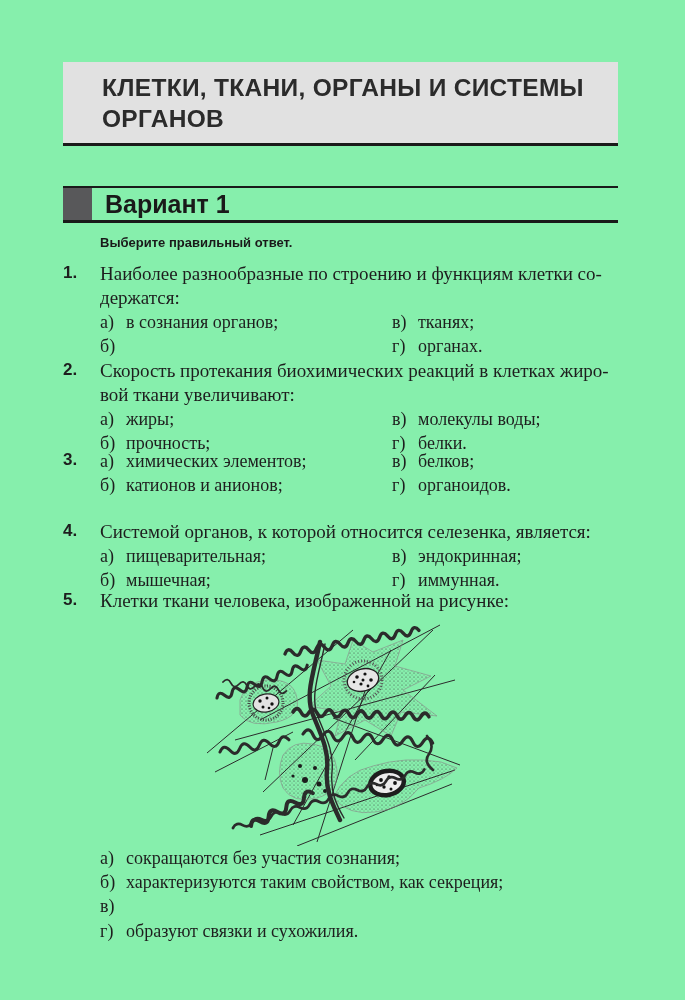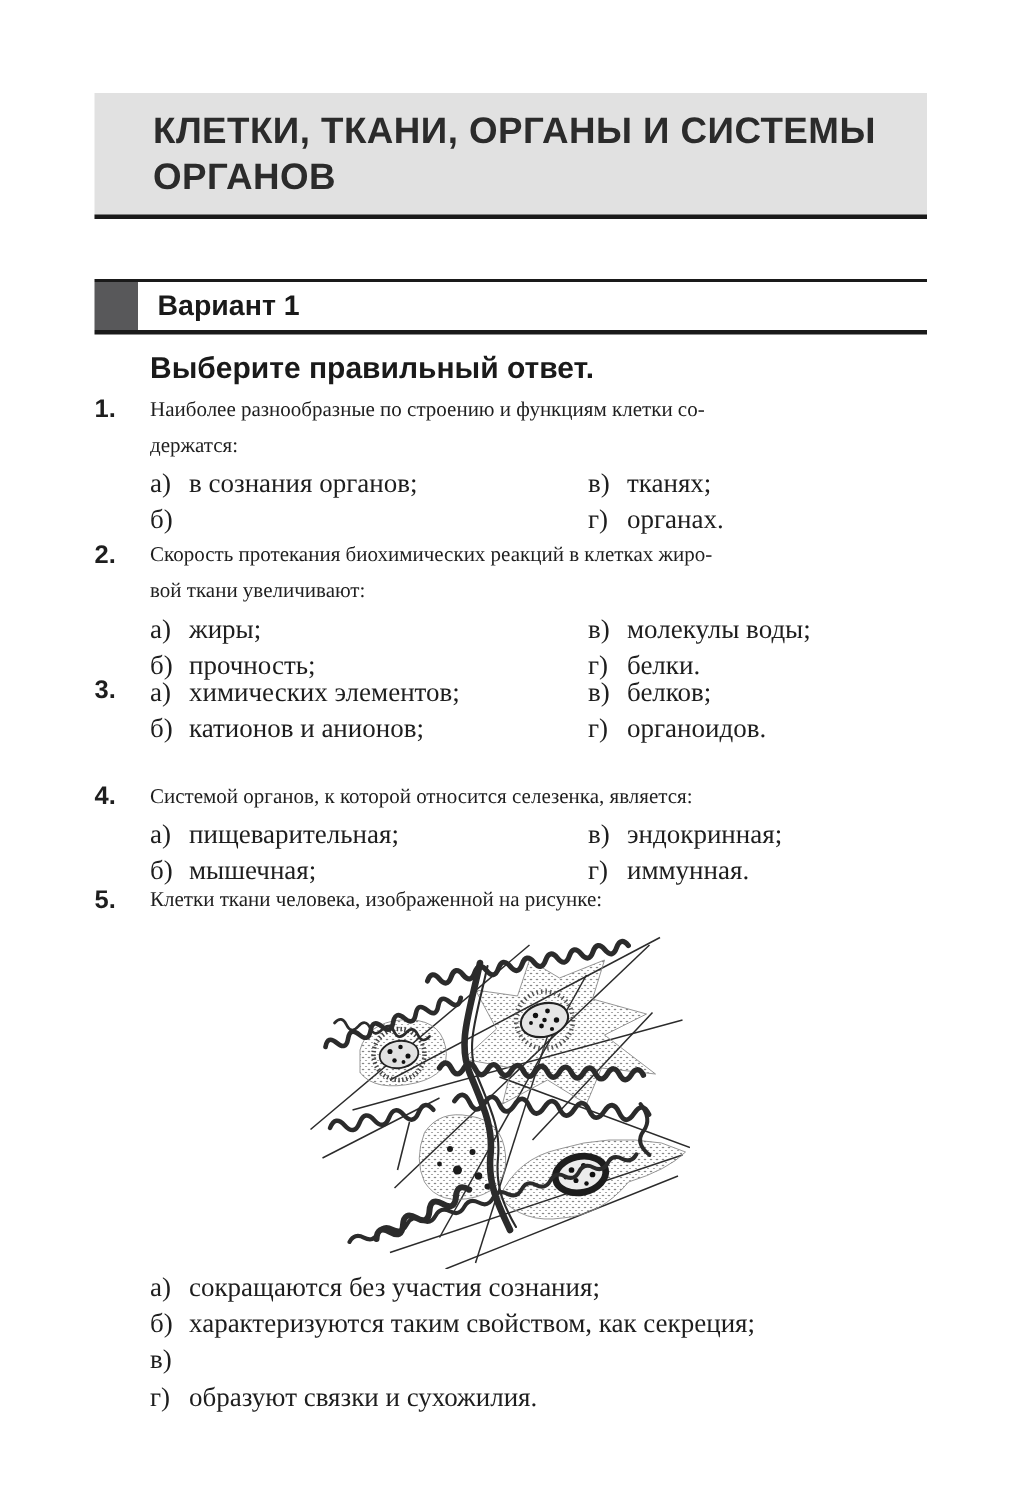--- a/index.html
+++ b/index.html
@@ -1,17 +1,17 @@
 <!DOCTYPE html>
 <html><head>
 <meta charset="utf-8">
 <style>
   html,body{margin:0;padding:0;background:#888;}
   .page{
-    position:relative;width:685px;height:1000px;background:#ffffff;
+    position:relative;width:685px;height:1000px;background:#86efac;
     font-family:"Liberation Serif", serif;color:#1e1e1e;overflow:hidden;
     margin:0 auto;
   }
   
   .title-block{
     position:absolute;left:63px;top:62px;width:555px;height:84px;
     background:#e1e1e1;border-bottom:3px solid #1a1a1a;box-sizing:border-box;
   }
   .title-text{
     position:absolute;left:39px;top:10px;
@@ -23,37 +23,37 @@
   .variant-bar{
     position:absolute;left:63px;top:186px;width:555px;height:32px;
     border-top:2px solid #1a1a1a;border-bottom:3px solid #1a1a1a;
     box-sizing:content-box;
   }
   .variant-square{
     position:absolute;left:0;top:0;width:29px;height:32px;background:#58585a;
   }
   .variant-label{
     position:absolute;left:42px;top:0;height:32px;line-height:33px;
-    font-family:"Liberation Sans", sans-serif;font-weight:700;font-size:19px;
+    font-family:"Liberation Sans", sans-serif;font-weight:700;font-size:25px;
     color:#1a1a1a;
   }
   
   .instruction{
     position:absolute;left:100px;top:235px;
-    font-family:"Liberation Sans", sans-serif;font-weight:700;font-size:20px;
+    font-family:"Liberation Sans", sans-serif;font-weight:700;font-size:13px;
     color:#1a1a1a;
   }
   
   .question{position:absolute;left:63px;width:555px;}
   .qnum{
     position:absolute;left:0;top:1px;width:30px;
     font-family:"Liberation Sans", sans-serif;font-weight:700;font-size:17px;
   }
   .qtext{
-    margin-left:37px;font-size:14px;line-height:24px;white-space:pre-line;
+    margin-left:37px;font-size:19px;line-height:24px;white-space:pre-line;
   }
   .opts2{
     margin-left:37px;margin-top:0px;display:grid;
     grid-template-columns:292px auto;grid-auto-rows:24px;
   }
   .opt{display:flex;font-size:18px;line-height:24px;}
   .opt .letter{flex:0 0 26px;}
   .opts1{position:absolute;left:63px;top:846px;width:555px;}
   .opts1 .opt{margin-left:37px;line-height:24.2px;}
   

